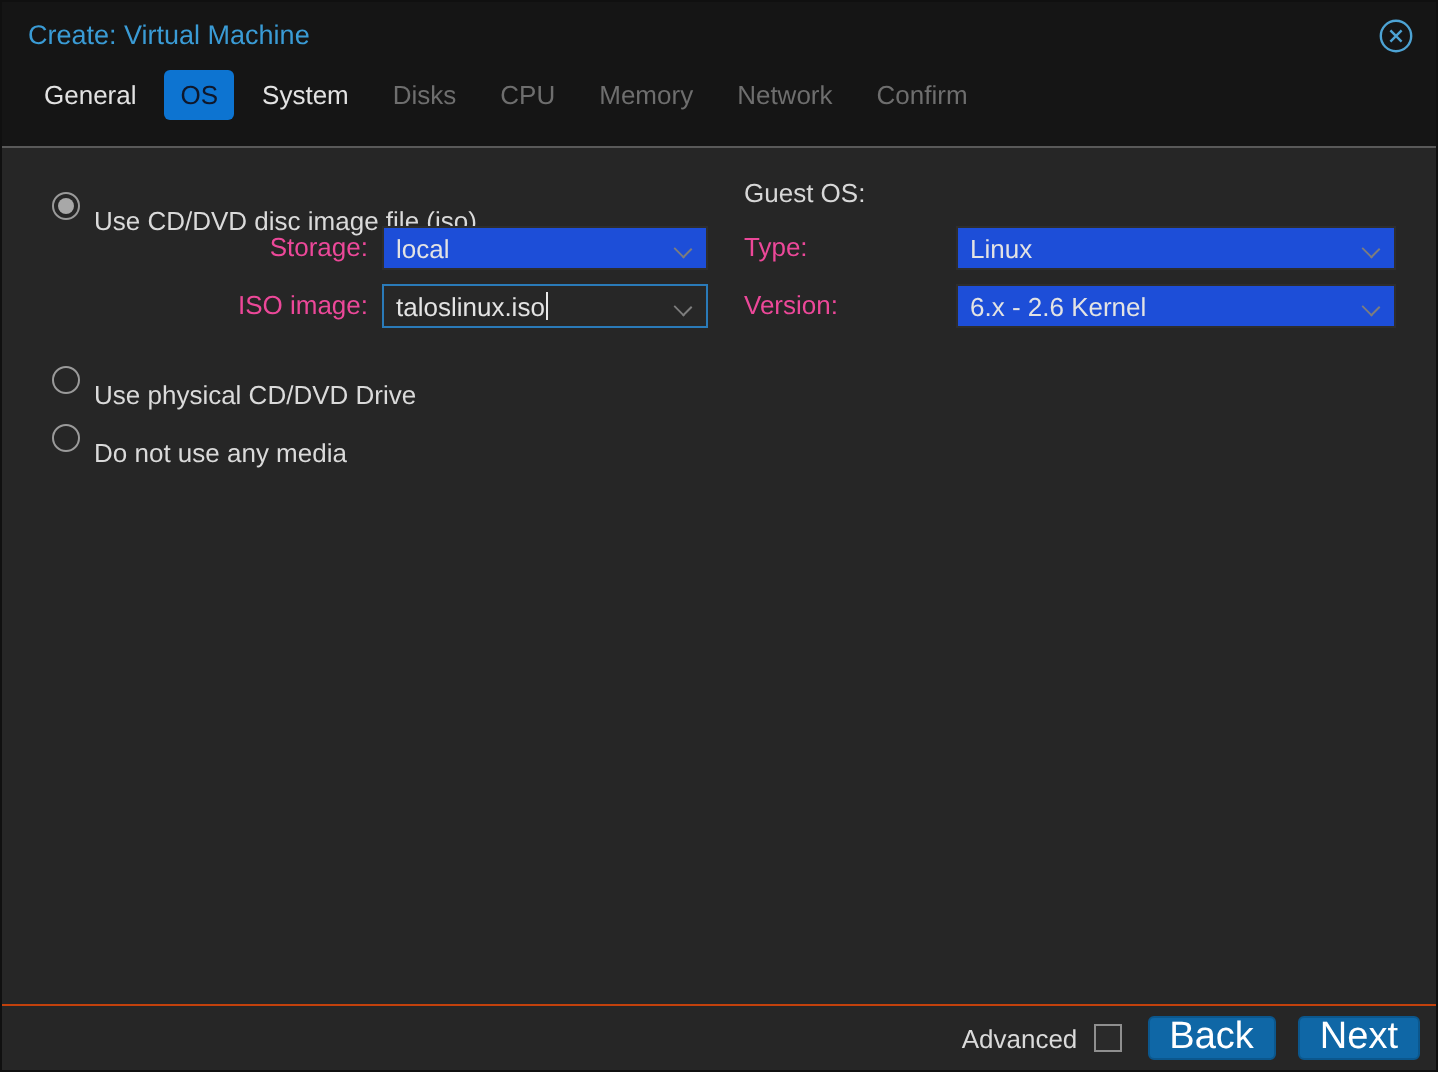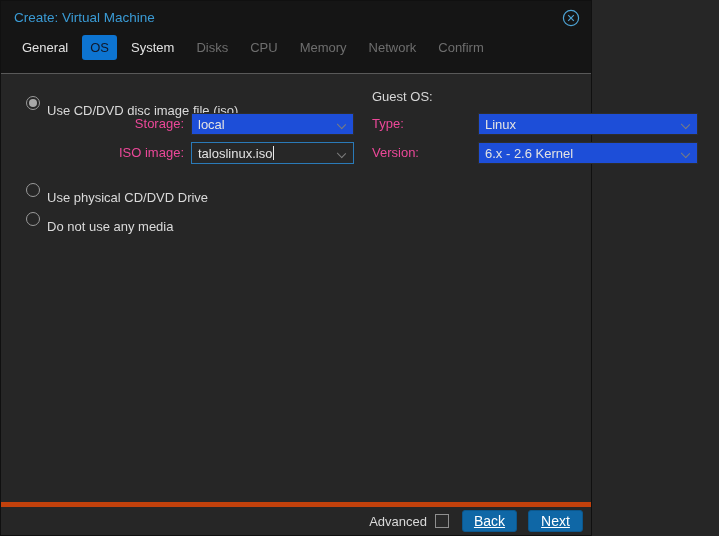--- a/index.html
+++ b/index.html
@@ -6,21 +6,21 @@
   html,body { width:719px; height:536px; }
   body {
     font-family:"Liberation Sans", sans-serif;
     font-size:13px;
     color:#d9d9d9;
     background:#262626;
     overflow:hidden;
   }
   .window {
     position:relative;
-    width:592px; height:536px;
+    width:719px; height:536px;
     background:#262626;
     border:1px solid #101010;
   }
   
   .header {
     position:absolute; top:0; left:0; right:0; height:73px;
     background:#151515;
     border-bottom:1px solid #595959;
   }
   .titlebar-title {
@@ -77,36 +77,36 @@
     border-right:1.6px solid #7d7d7d; border-bottom:1.6px solid #7d7d7d;
     transform:rotate(45deg) scale(1,0.9);
   }
   .text-cursor {
     display:inline-block; width:1px; height:14px;
     background:#e8e8e8; margin-left:1px; vertical-align:text-bottom;
   }
   
   .footer {
     position:absolute; left:0; right:0; bottom:0; height:33px;
-    background:#262626; border-top:5px solid #c2410c;
+    background:#262626; border-top:1px solid #c2410c;
     display:flex; align-items:center; justify-content:flex-end;
     padding-right:8px;
   }
   .advanced-label { color:#dadada; margin-right:8px; }
   .checkbox {
     width:14px; height:14px;
     border:1px solid #8f8f8f; background:#2a2a2a;
     margin-right:13px; cursor:pointer; flex:0 0 auto;
   }
   .btn {
     height:22px; min-width:55px; padding:0 10px;
     background:#0f67a6; color:#ffffff;
     border:1px solid #0b578d; border-radius:3px;
-    font-family:"Liberation Sans", sans-serif; font-size:14px;
-    cursor:pointer; line-height:20px;text-decoration:underline;
+    font-family:"Liberation Sans", sans-serif; font-size:19px;
+    cursor:pointer; line-height:20px;
   }
   .btn + .btn { margin-left:11px; }
 </style>
 </head>
 <body>
 
 <div class="window">
 
   <div class="header">
     <span class="titlebar-title">Create: Virtual Machine</span>

